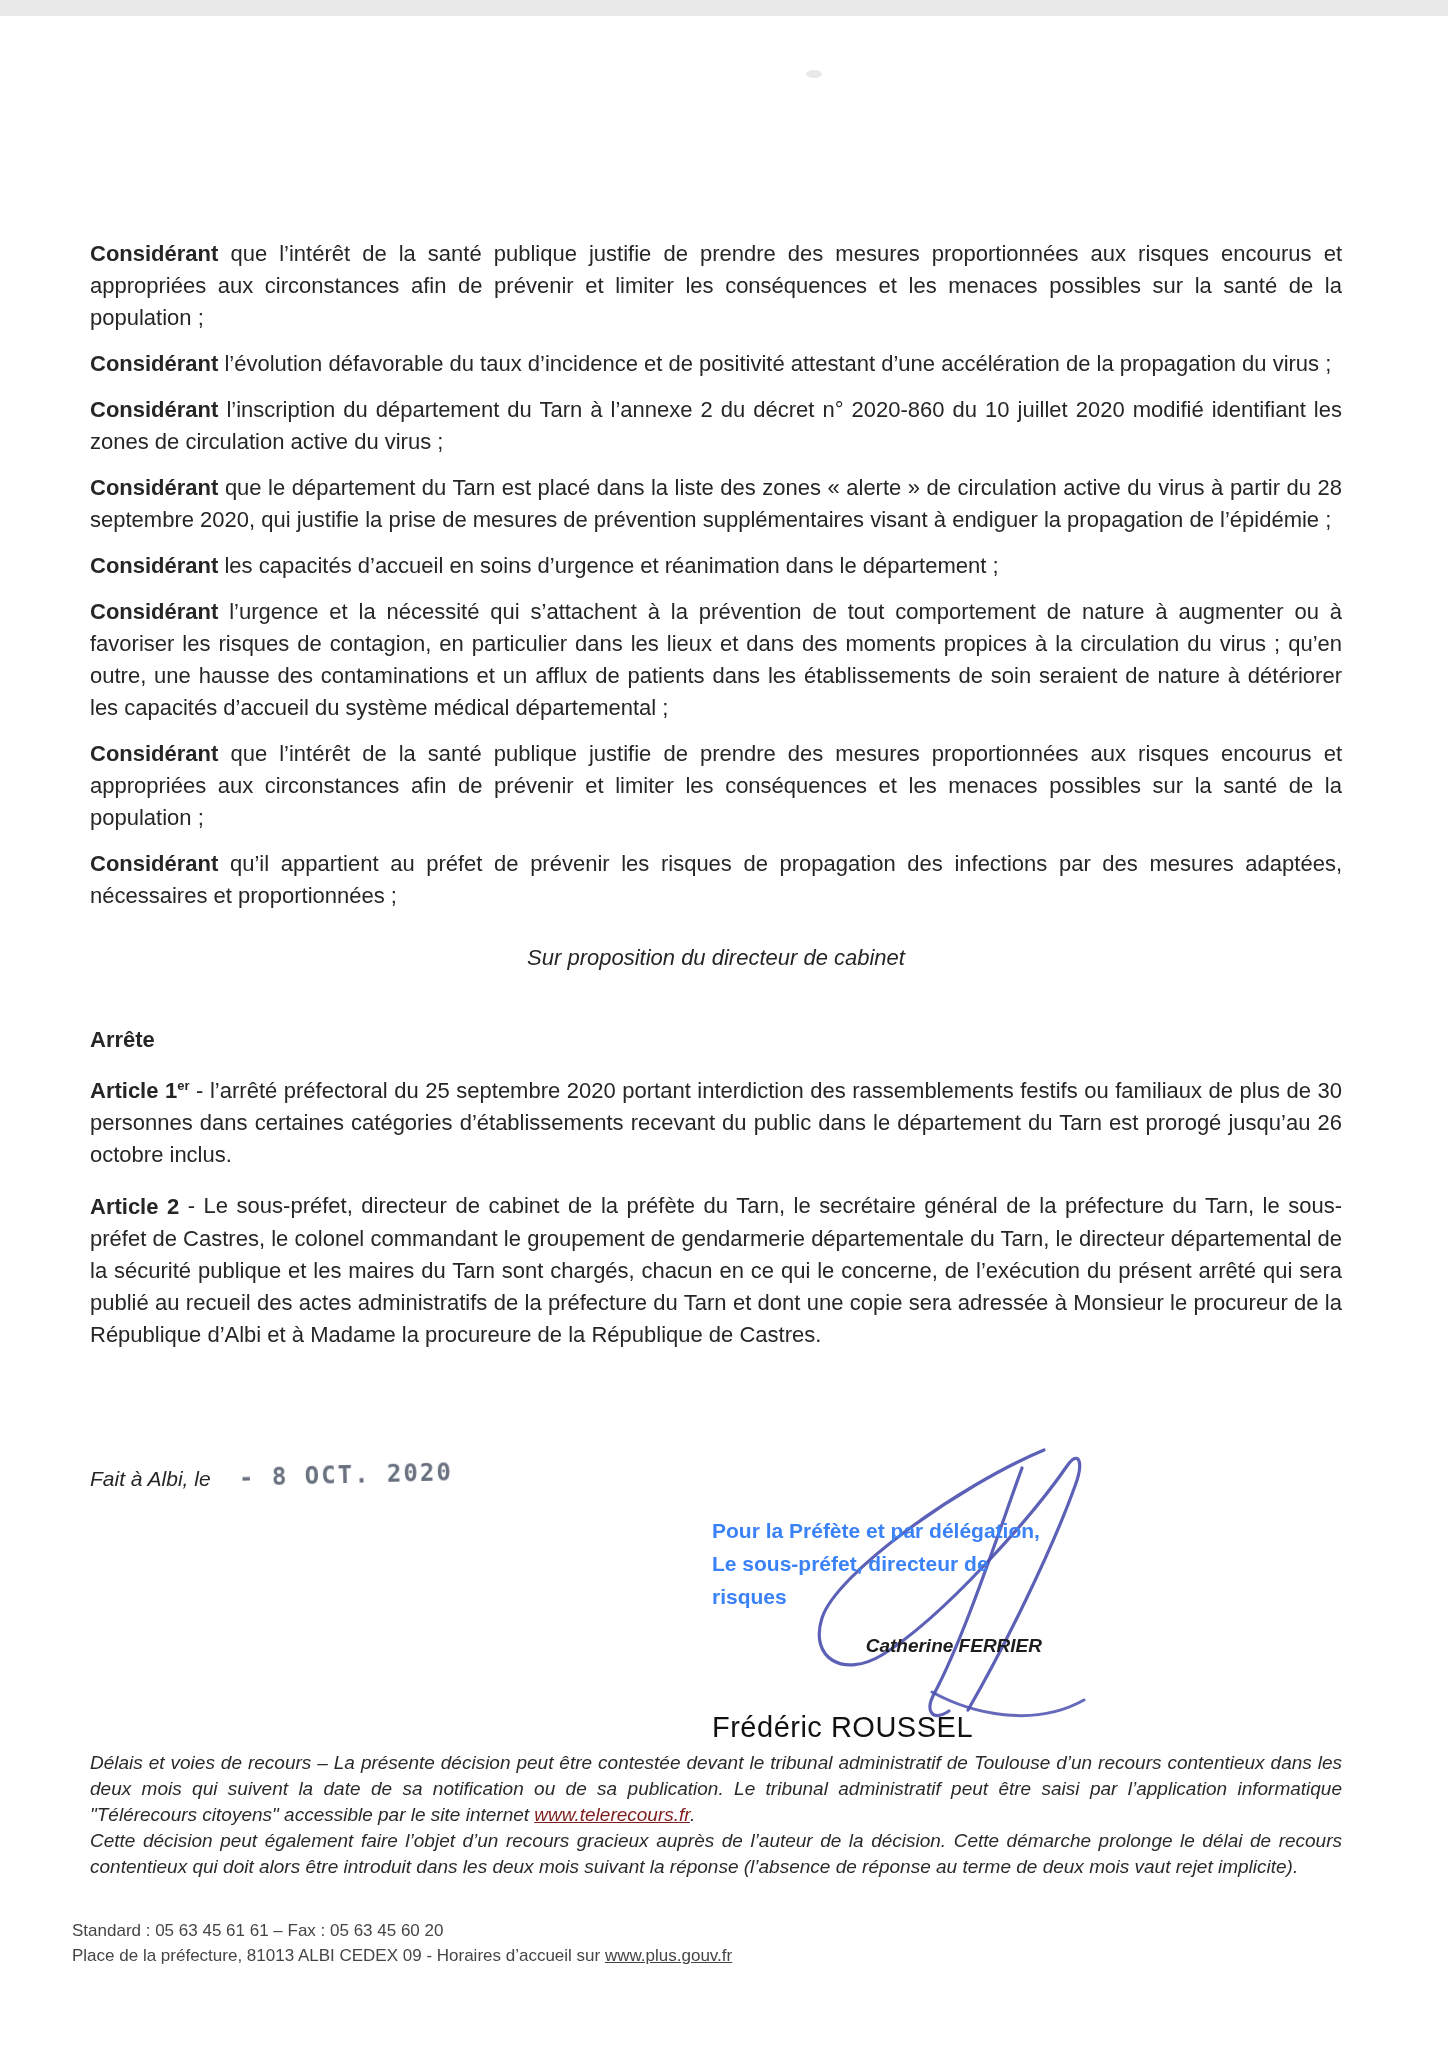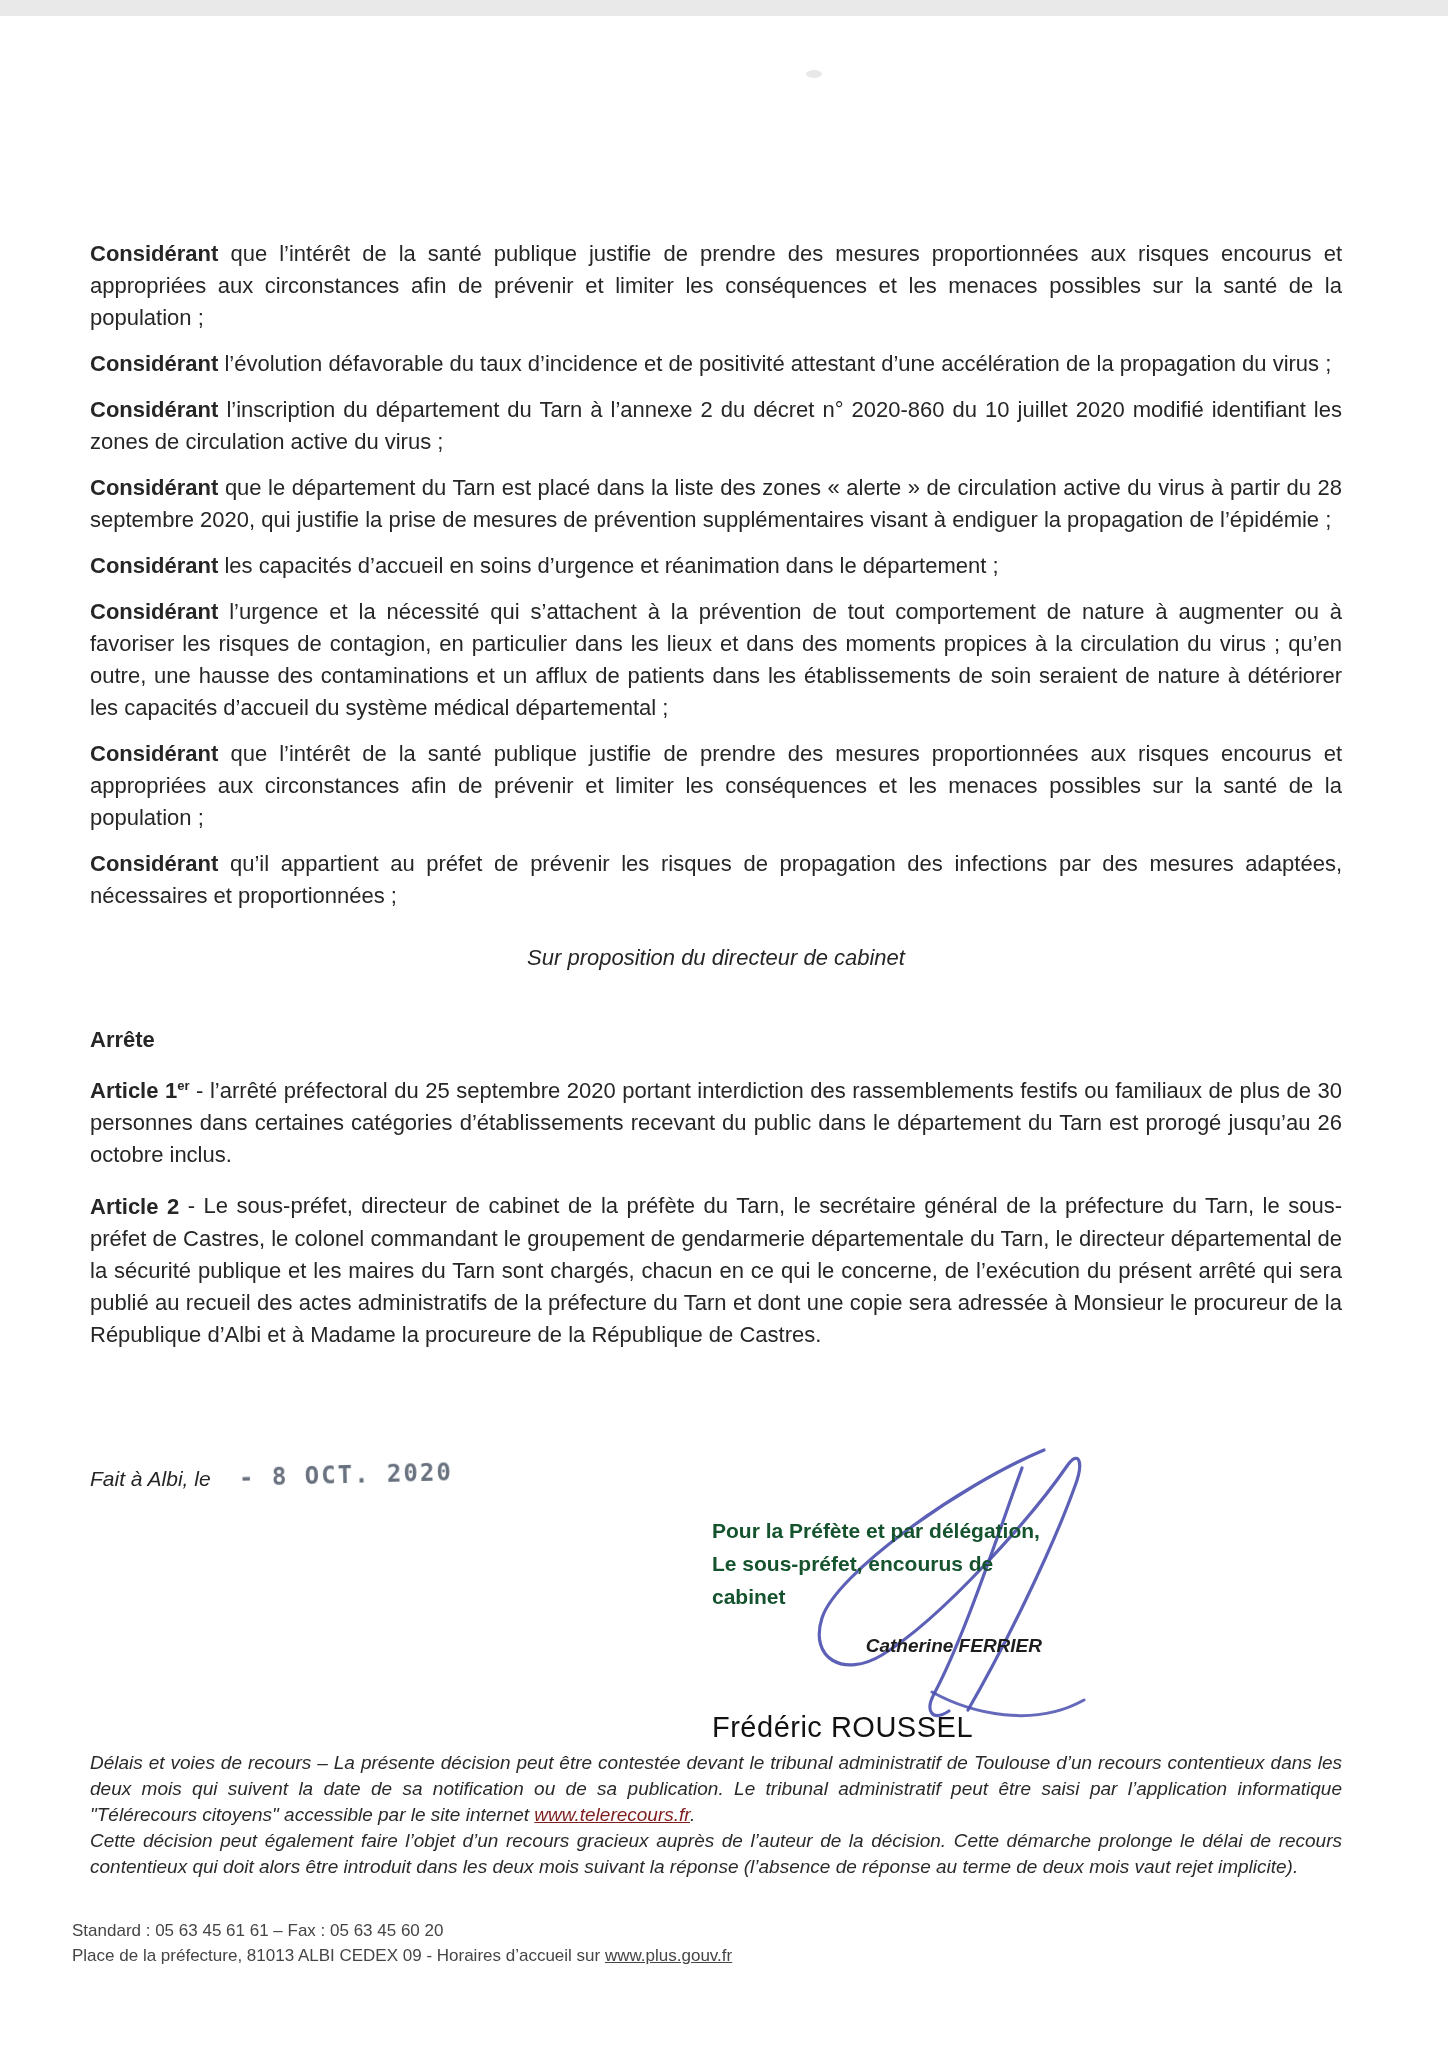--- a/index.html
+++ b/index.html
@@ -44,21 +44,21 @@
   .dateline .label { font-style:italic; }
   .stamp {
     display:inline-block; margin-left:28px;
     font-family:"DejaVu Sans Mono", monospace;
     font-weight:bold; font-size:24px; letter-spacing:2px;
     color:#5d6675; opacity:.92;
     transform:rotate(-1.5deg) translateY(-3px);
     filter:blur(0.4px);
   }
   .sig-block { position:absolute; left:712px; top:1498px; width:330px; }
-  .sig-line { font-size:21px; font-weight:700; line-height:33px; color:#14532d; }
+  .sig-line { font-size:21px; font-weight:700; line-height:33px; color:#3b82f6; }
   .sig-delegate {
     margin-top:22px; text-align:right;
     font-style:italic; font-weight:bold; font-size:19px; color:#1d1d1d;
   }
   .sig-signer { margin-top:54px; font-size:29px; letter-spacing:.5px; color:#111; }
   .signature-svg { position:absolute; left:782px; top:1420px; pointer-events:none; }
   .recourse {
     position:absolute; left:90px; top:1734px; width:1252px;
     font-style:italic; font-size:19px; line-height:26px;
     text-align:justify; color:#2a2a2a;
@@ -112,21 +112,21 @@
   </div>
 
   <svg class="signature-svg" width="330" height="310" viewBox="0 0 330 310">
     <path d="M 262 14 C 176 50, 54 138, 40 182 C 27 223, 62 242, 100 219 C 162 181, 252 78, 285 30 C 297 13, 302 26, 293 50 C 270 114, 222 212, 186 274" fill="none" stroke="#4a4fae" stroke-width="3.2" stroke-linecap="round" opacity="0.9"></path>
     <path d="M 240 32 C 216 98, 182 202, 152 258 C 143 275, 150 286, 167 275" fill="none" stroke="#4a4fae" stroke-width="3.2" stroke-linecap="round" opacity="0.9"></path>
     <path d="M 150 256 C 190 278, 252 292, 302 264" fill="none" stroke="#4a4fae" stroke-width="3" stroke-linecap="round" opacity="0.85"></path>
   </svg>
 
   <div class="sig-block">
     <div class="sig-line">Pour la Préfète et par délégation,</div>
-    <div class="sig-line">Le sous-préfet, encourus de cabinet</div>
+    <div class="sig-line">Le sous-préfet, directeur de risques</div>
     <div class="sig-delegate">Catherine FERRIER</div>
     <div class="sig-signer">Frédéric ROUSSEL</div>
   </div>
 
   <div class="recourse">
     <p><span class="title">Délais et voies de recours</span><span> – </span><span>La présente décision peut être contestée devant le tribunal administratif de Toulouse d’un recours contentieux dans les deux mois qui suivent la date de sa notification ou de sa publication. Le tribunal administratif peut être saisi par l’application informatique "Télérecours citoyens" accessible par le site internet </span><a class="link">www.telerecours.fr</a><span>.</span></p>
     <p>Cette décision peut également faire l’objet d’un recours gracieux auprès de l’auteur de la décision. Cette démarche prolonge le délai de recours contentieux qui doit alors être introduit dans les deux mois suivant la réponse (l’absence de réponse au terme de deux mois vaut rejet implicite).</p>
   </div>
 
   <div class="footer">

